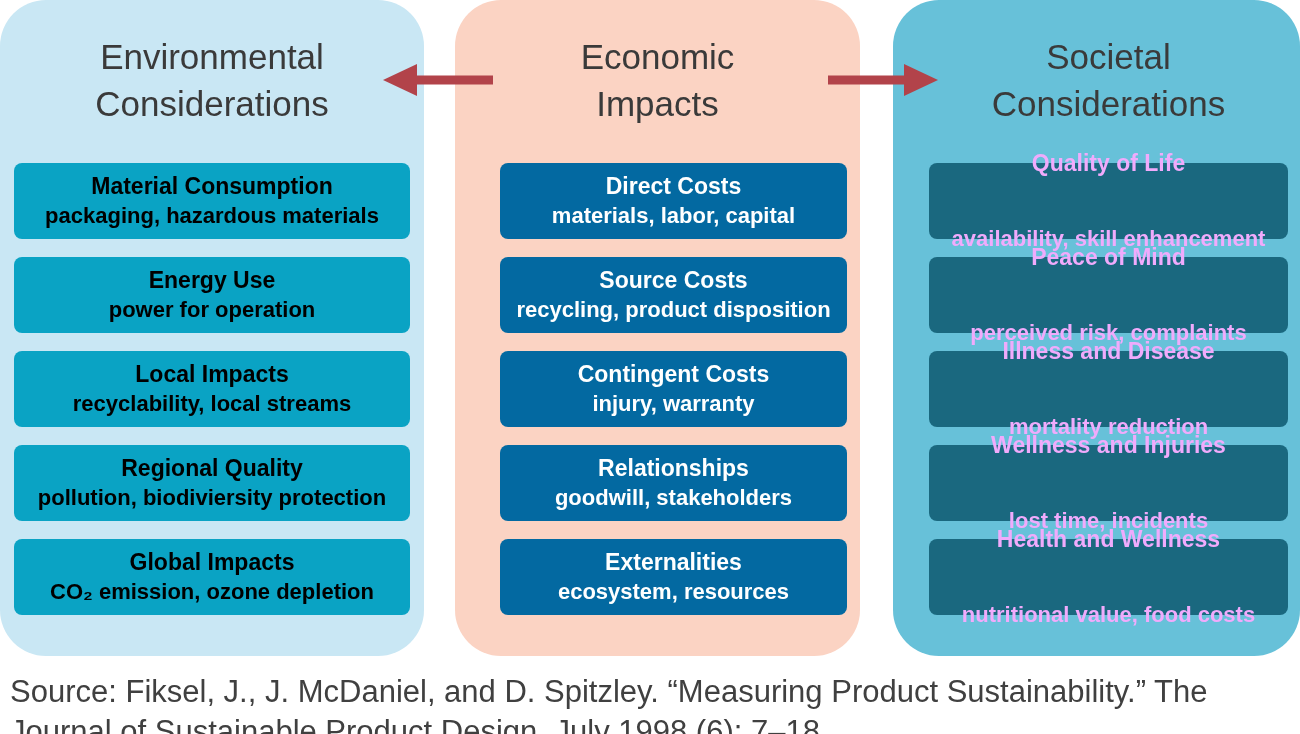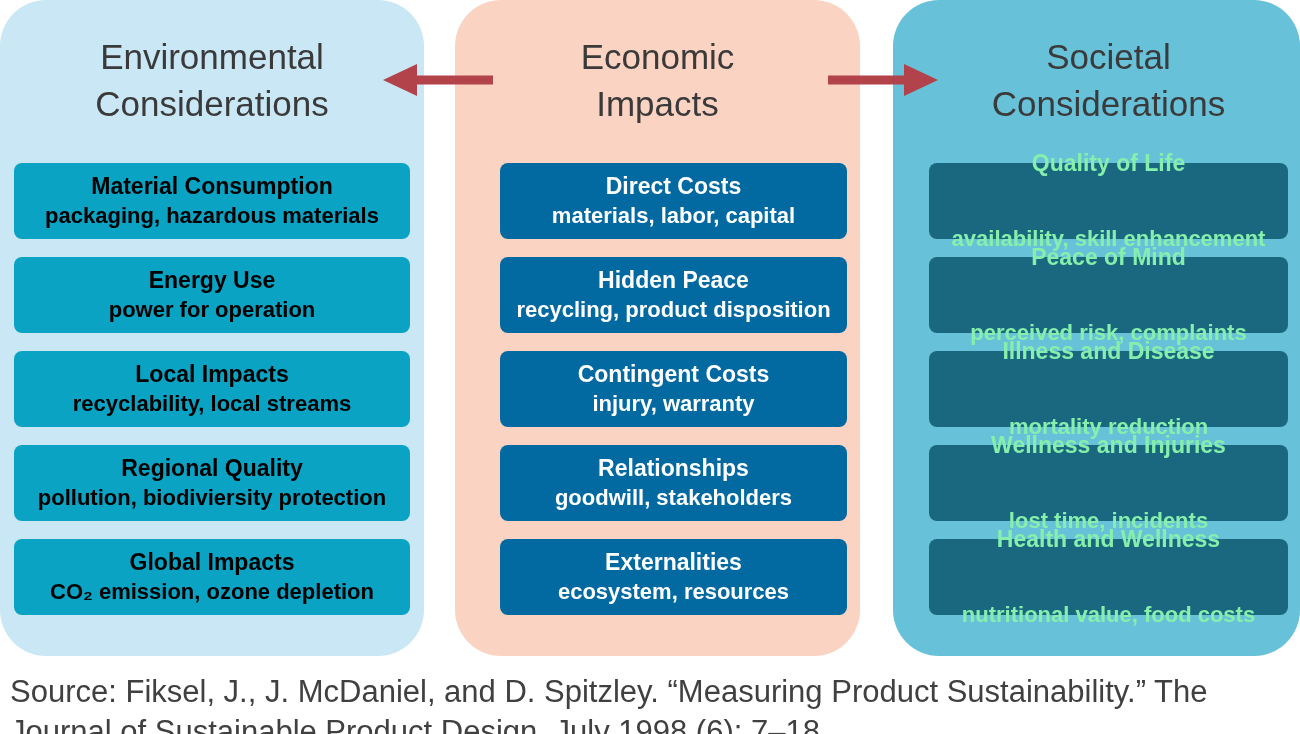--- a/index.html
+++ b/index.html
@@ -52,21 +52,21 @@
     flex-direction: column;
     justify-content: center;
     text-align: center;
     padding: 4px 8px;
   }
   .box-heading { font-size: 23px; font-weight: 700; line-height: 1.3; }
   .box-detail  { font-size: 22px; font-weight: 700; line-height: 1.3; }
 
   .panel-env .box { background: #0aa3c4; color: #000000; }
   .panel-eco .box { background: #0369a1; color: #ffffff; margin-left: 32px; }
-  .panel-soc .box { background: #1a687f; color: #86efac; gap: 46px; }
+  .panel-soc .box { background: #1a687f; color: #f0abfc; gap: 46px; }
 
   .arrow {
     position: absolute;
     top: 62px;
     width: 110px;
     height: 36px;
   }
   .arrow-left  { left: 383px; }
   .arrow-right { left: 828px; }
 
@@ -114,21 +114,21 @@
 
   <div class="panel panel-eco">
     <h2 class="panel-title">Economic
 Impacts</h2>
     <div class="boxes">
       <div class="box">
         <div class="box-heading">Direct Costs</div>
         <div class="box-detail">materials, labor, capital</div>
       </div>
       <div class="box">
-        <div class="box-heading">Hidden Peace</div>
+        <div class="box-heading">Source Costs</div>
         <div class="box-detail">recycling, product disposition</div>
       </div>
       <div class="box">
         <div class="box-heading">Contingent Costs</div>
         <div class="box-detail">injury, warranty</div>
       </div>
       <div class="box">
         <div class="box-heading">Relationships</div>
         <div class="box-detail">goodwill, stakeholders</div>
       </div>

